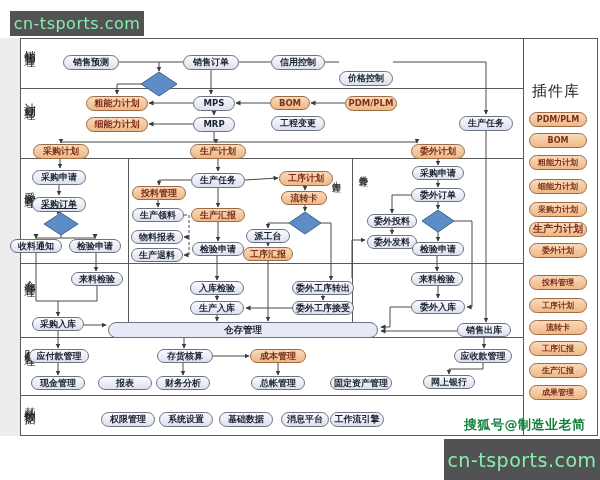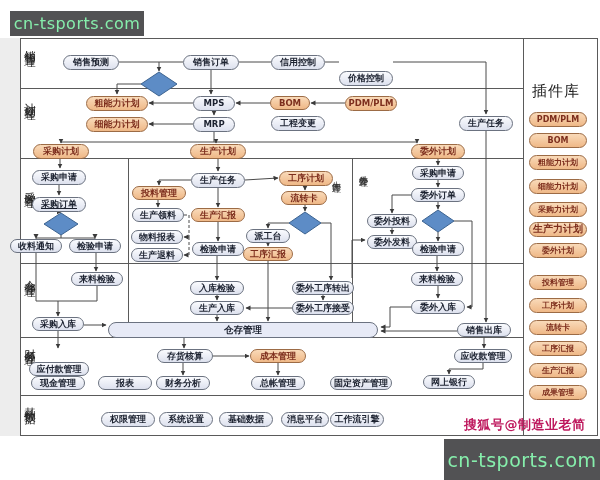--- a/index.html
+++ b/index.html
@@ -14,21 +14,21 @@
   .latin{font-size:8.5px;}
   .vlabel{position:absolute;z-index:2;writing-mode:vertical-rl;text-orientation:upright;
           color:#222;letter-spacing:2px;line-height:1.05;}
   .lane-label{font-size:11.5px;font-weight:400;}
   .sub-label{font-size:9px;letter-spacing:1px;color:#333;}
   .wm-box{position:absolute;z-index:6;background:#525254;color:#86efac;display:flex;
           align-items:center;justify-content:center;letter-spacing:.5px;}
   #wm-tl{left:10px;top:11px;width:134px;height:25px;font-size:16px;}
   #wm-br{left:444px;top:439px;width:156px;height:41px;font-size:19px;}
   #sohu{position:absolute;z-index:5;left:464px;top:416px;font-size:13px;font-weight:700;
-        color:#be185d;letter-spacing:.5px;}
+        color:#15803d;letter-spacing:.5px;}
   #plugin-title{position:absolute;z-index:2;left:530px;top:82px;width:52px;text-align:center;
         font-size:15px;color:#222;letter-spacing:1px;}
 </style>
 </head>
 <body>
 
 <div id="stage">
   <svg id="wires" width="600" height="480">
     <defs>
       <marker id="arr" markerWidth="7" markerHeight="7" refX="4.5" refY="2.5" orient="auto" markerUnits="userSpaceOnUse">
@@ -182,21 +182,21 @@
       <div class="node" style="left: 412px; top: 166px; width: 52px; height: 14px;">采购申请</div>
       <div class="node" style="left: 411px; top: 188px; width: 54px; height: 14px;">委外订单</div>
       <div class="node" style="left: 367px; top: 214px; width: 50px; height: 14px;">委外投料</div>
       <div class="node" style="left: 367px; top: 235px; width: 50px; height: 14px;">委外发料</div>
       <div class="node" style="left: 412px; top: 242px; width: 52px; height: 14px;">检验申请</div>
       <div class="node" style="left: 411px; top: 272px; width: 52px; height: 14px;">来料检验</div>
       <div class="node" style="left: 411px; top: 300px; width: 54px; height: 14px;">委外入库</div>
       <div class="node" style="left: 32px; top: 317px; width: 52px; height: 14px;">采购入库</div>
       <div class="node bar" style="left: 108px; top: 322px; width: 270px; height: 16px;">仓存管理</div>
       <div class="node" style="left: 457px; top: 323px; width: 54px; height: 14px;">销售出库</div>
-      <div class="node" style="left: 29px; top: 349px; width: 60px; height: 14px; margin-top: 13px;">应付款管理</div>
+      <div class="node" style="left: 29px; top: 349px; width: 60px; height: 14px;">应付款管理</div>
       <div class="node" style="left: 31px; top: 376px; width: 54px; height: 14px;">现金管理</div>
       <div class="node" style="left: 157px; top: 349px; width: 56px; height: 14px;">存货核算</div>
       <div class="node orange" style="left: 250px; top: 349px; width: 56px; height: 14px;">成本管理</div>
       <div class="node" style="left: 98px; top: 376px; width: 54px; height: 14px;">报表</div>
       <div class="node" style="left: 156px; top: 376px; width: 54px; height: 14px;">财务分析</div>
       <div class="node" style="left: 251px; top: 376px; width: 54px; height: 14px;">总帐管理</div>
       <div class="node" style="left: 330px; top: 376px; width: 62px; height: 14px;">固定资产管理</div>
       <div class="node" style="left: 454px; top: 349px; width: 58px; height: 14px;">应收款管理</div>
       <div class="node" style="left: 423px; top: 375px; width: 52px; height: 14px;">网上银行</div>
       <div class="node" style="left: 101px; top: 411.5px; width: 54px; height: 15px;">权限管理</div>

